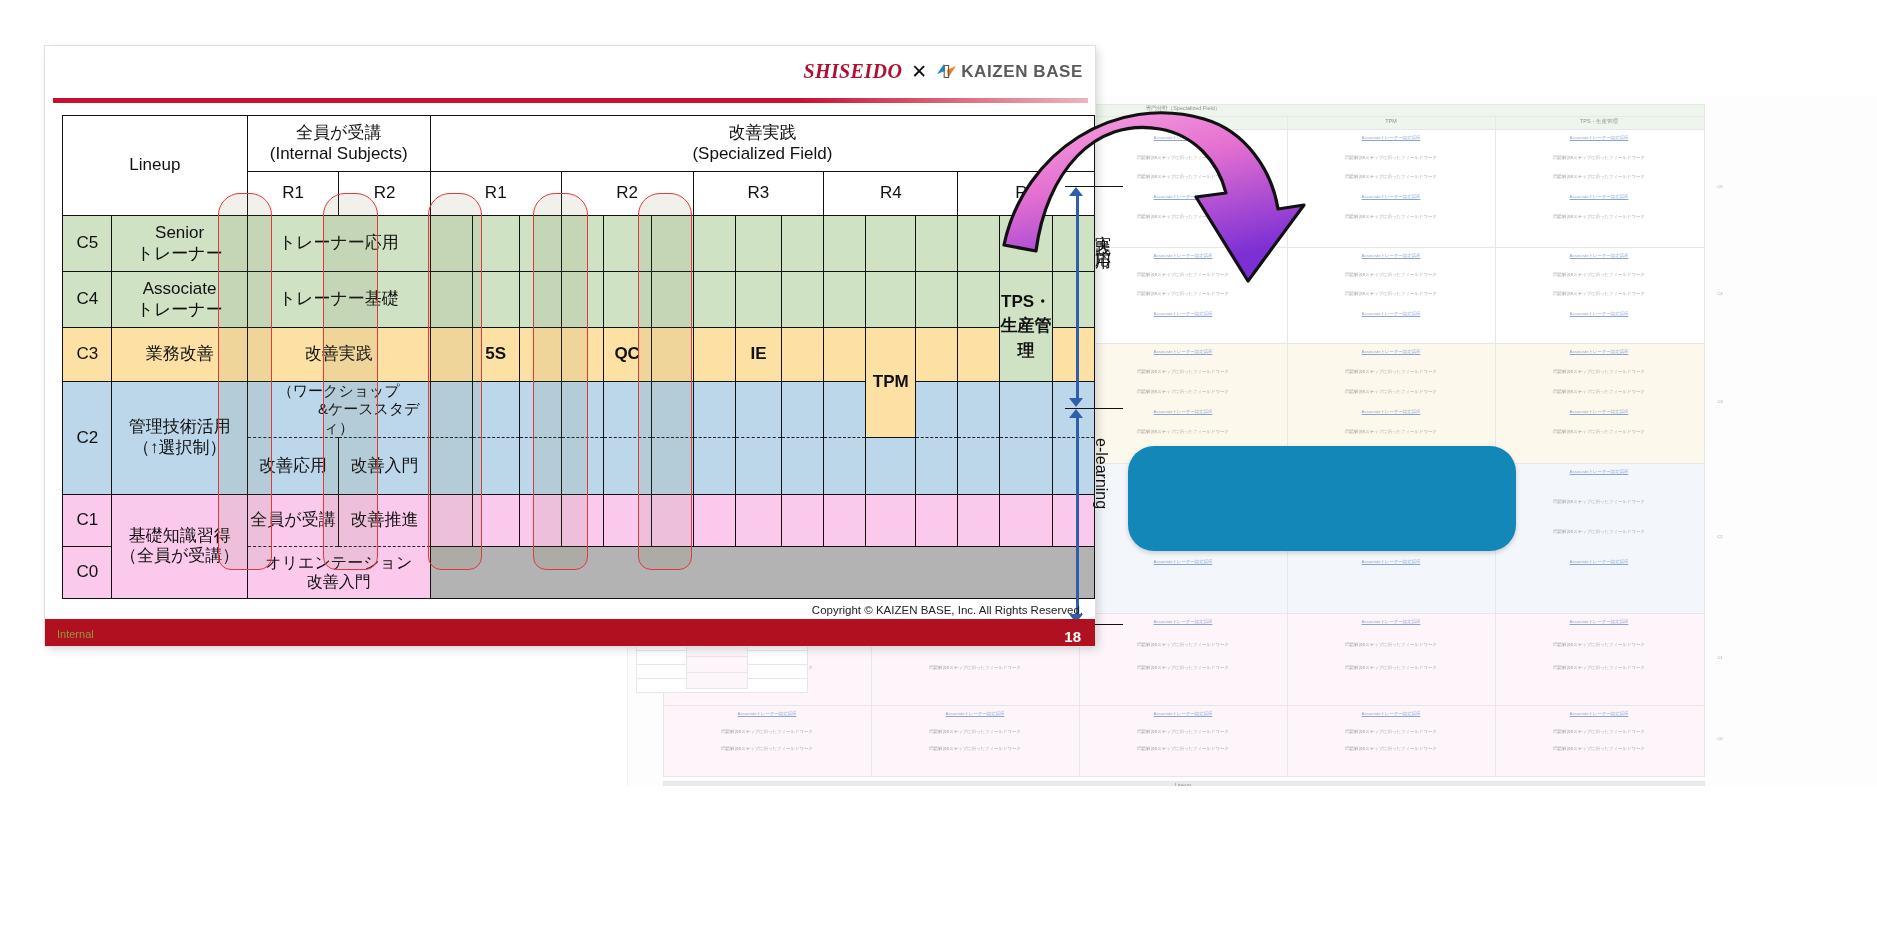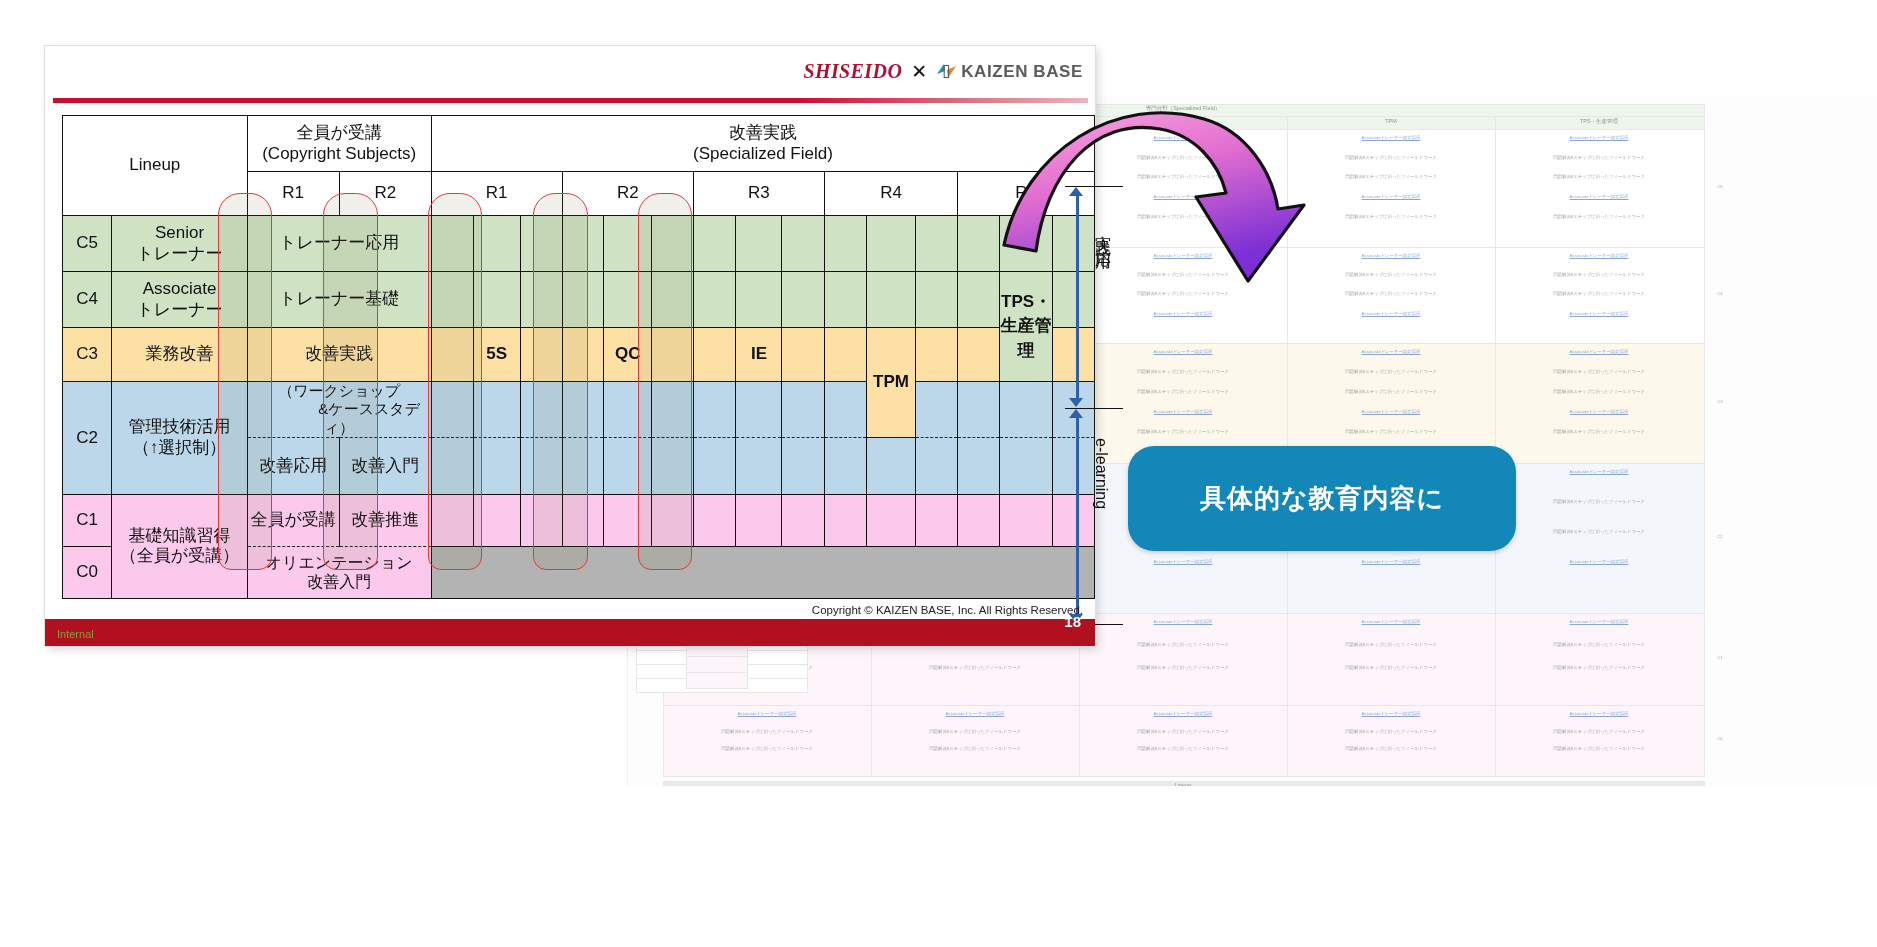--- a/index.html
+++ b/index.html
@@ -110,21 +110,21 @@
     position:absolute;right:12px;bottom:30px;
     font-size:11.5px;color:#222;white-space:nowrap;
   }
   #redbar{
     position:absolute;left:0;bottom:0;width:100%;height:27px;background:#b01020;
   }
   #internal{
     position:absolute;left:12px;bottom:6px;font-size:11px;color:#8d9b3a;
   }
   #pageno{
-    position:absolute;right:14px;bottom:16px;font-size:15px;font-weight:bold;color:#fff;
+    position:absolute;right:14px;bottom:1px;font-size:15px;font-weight:bold;color:#fff;
   }
 
   
   #bigarrow{position:absolute;left:990px;top:85px;width:320px;height:270px;pointer-events:none;}
 
   
   #callout{
     position:absolute;left:1128px;top:446px;width:388px;height:105px;
     background:#1287b8;border-radius:26px;
     box-shadow:0 2px 5px rgba(0,0,0,.18);
@@ -367,21 +367,21 @@
       <col style="width:52px">
         <col style="width:53px">
         <col style="width:52px">
     </colgroup>
 
     <tbody>
         <tr>
       <td rowspan="2" colspan="2" class="wht cls-hd" style="height:80px">Lineup</td>
       <td colspan="2" class="wht" style="height:55px">
         <div>全員が受講</div>
-        <div>(Copyright Subjects)</div>
+        <div>(Internal Subjects)</div>
       </td>
       <td colspan="15" class="wht">
         <div>改善実践</div>
         <div>(Specialized Field)</div>
       </td>
     </tr>
 
     <tr>
       <td class="wht small-hd" style="height:43px">R1</td>
       <td class="wht small-hd">R2</td>
@@ -575,15 +575,14 @@
            L 314 120
            L 258 196
            L 206 112
            L 236 108
            C 228 76, 204 50, 170 44
            C 104 32, 56 88, 46 166 Z" fill="url(#agrad)" stroke="#111111" stroke-width="3.2" stroke-linejoin="round"></path>
 </svg>
 
 <div id="callout">
   <div id="callout-text">
-    <div>具体的な教育内容に</div>
   </div>
 </div>
 
 </body></html>

